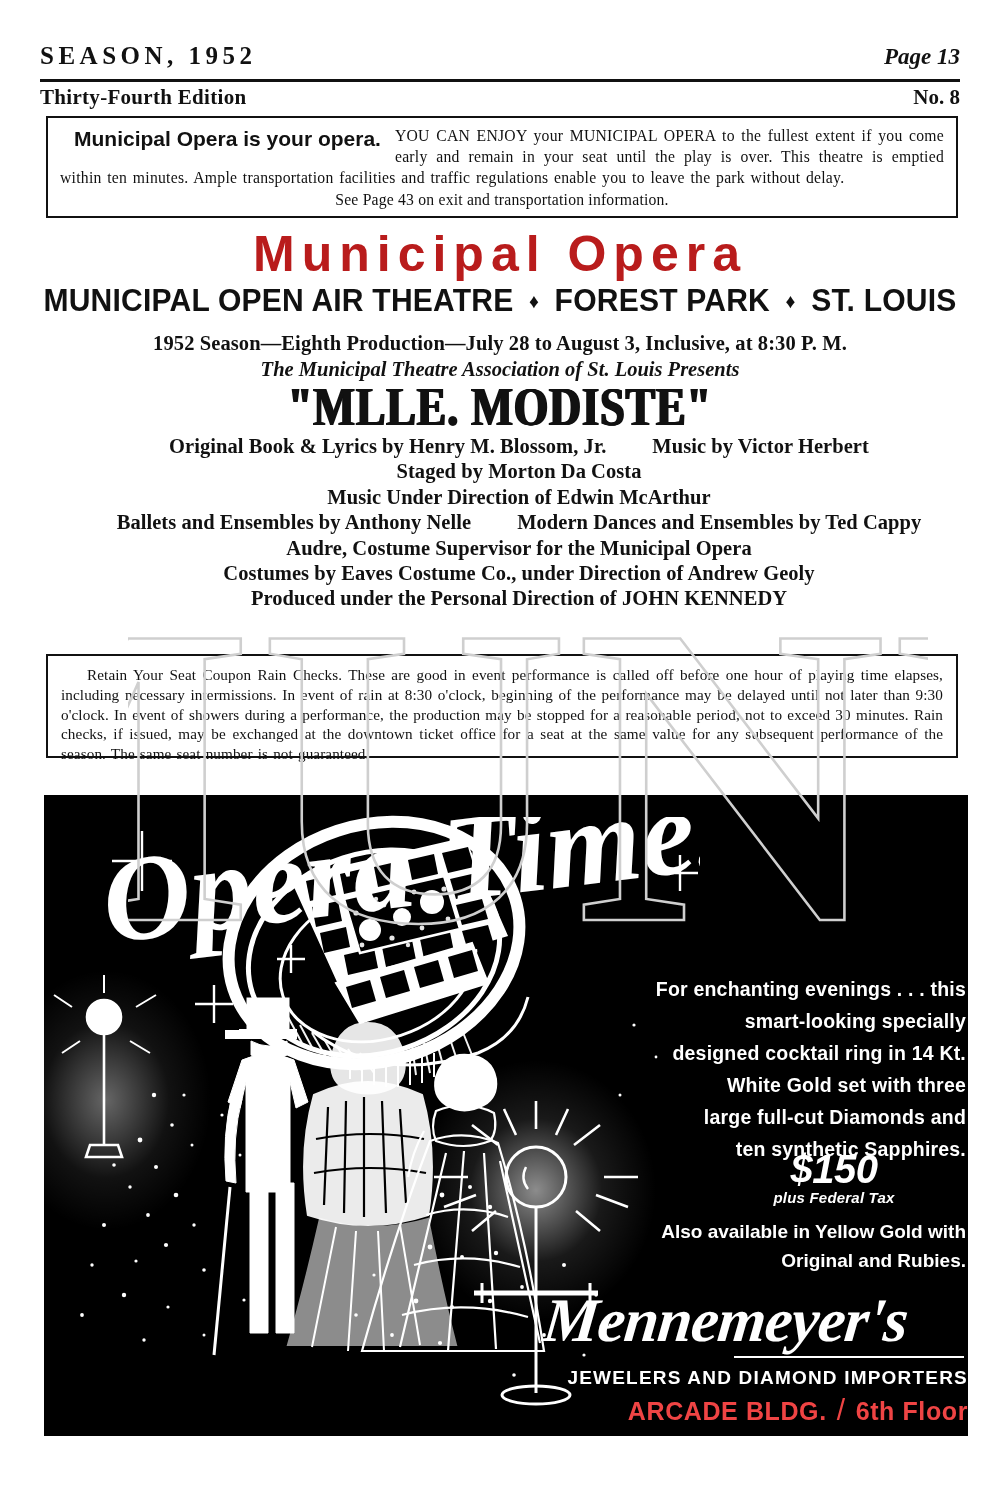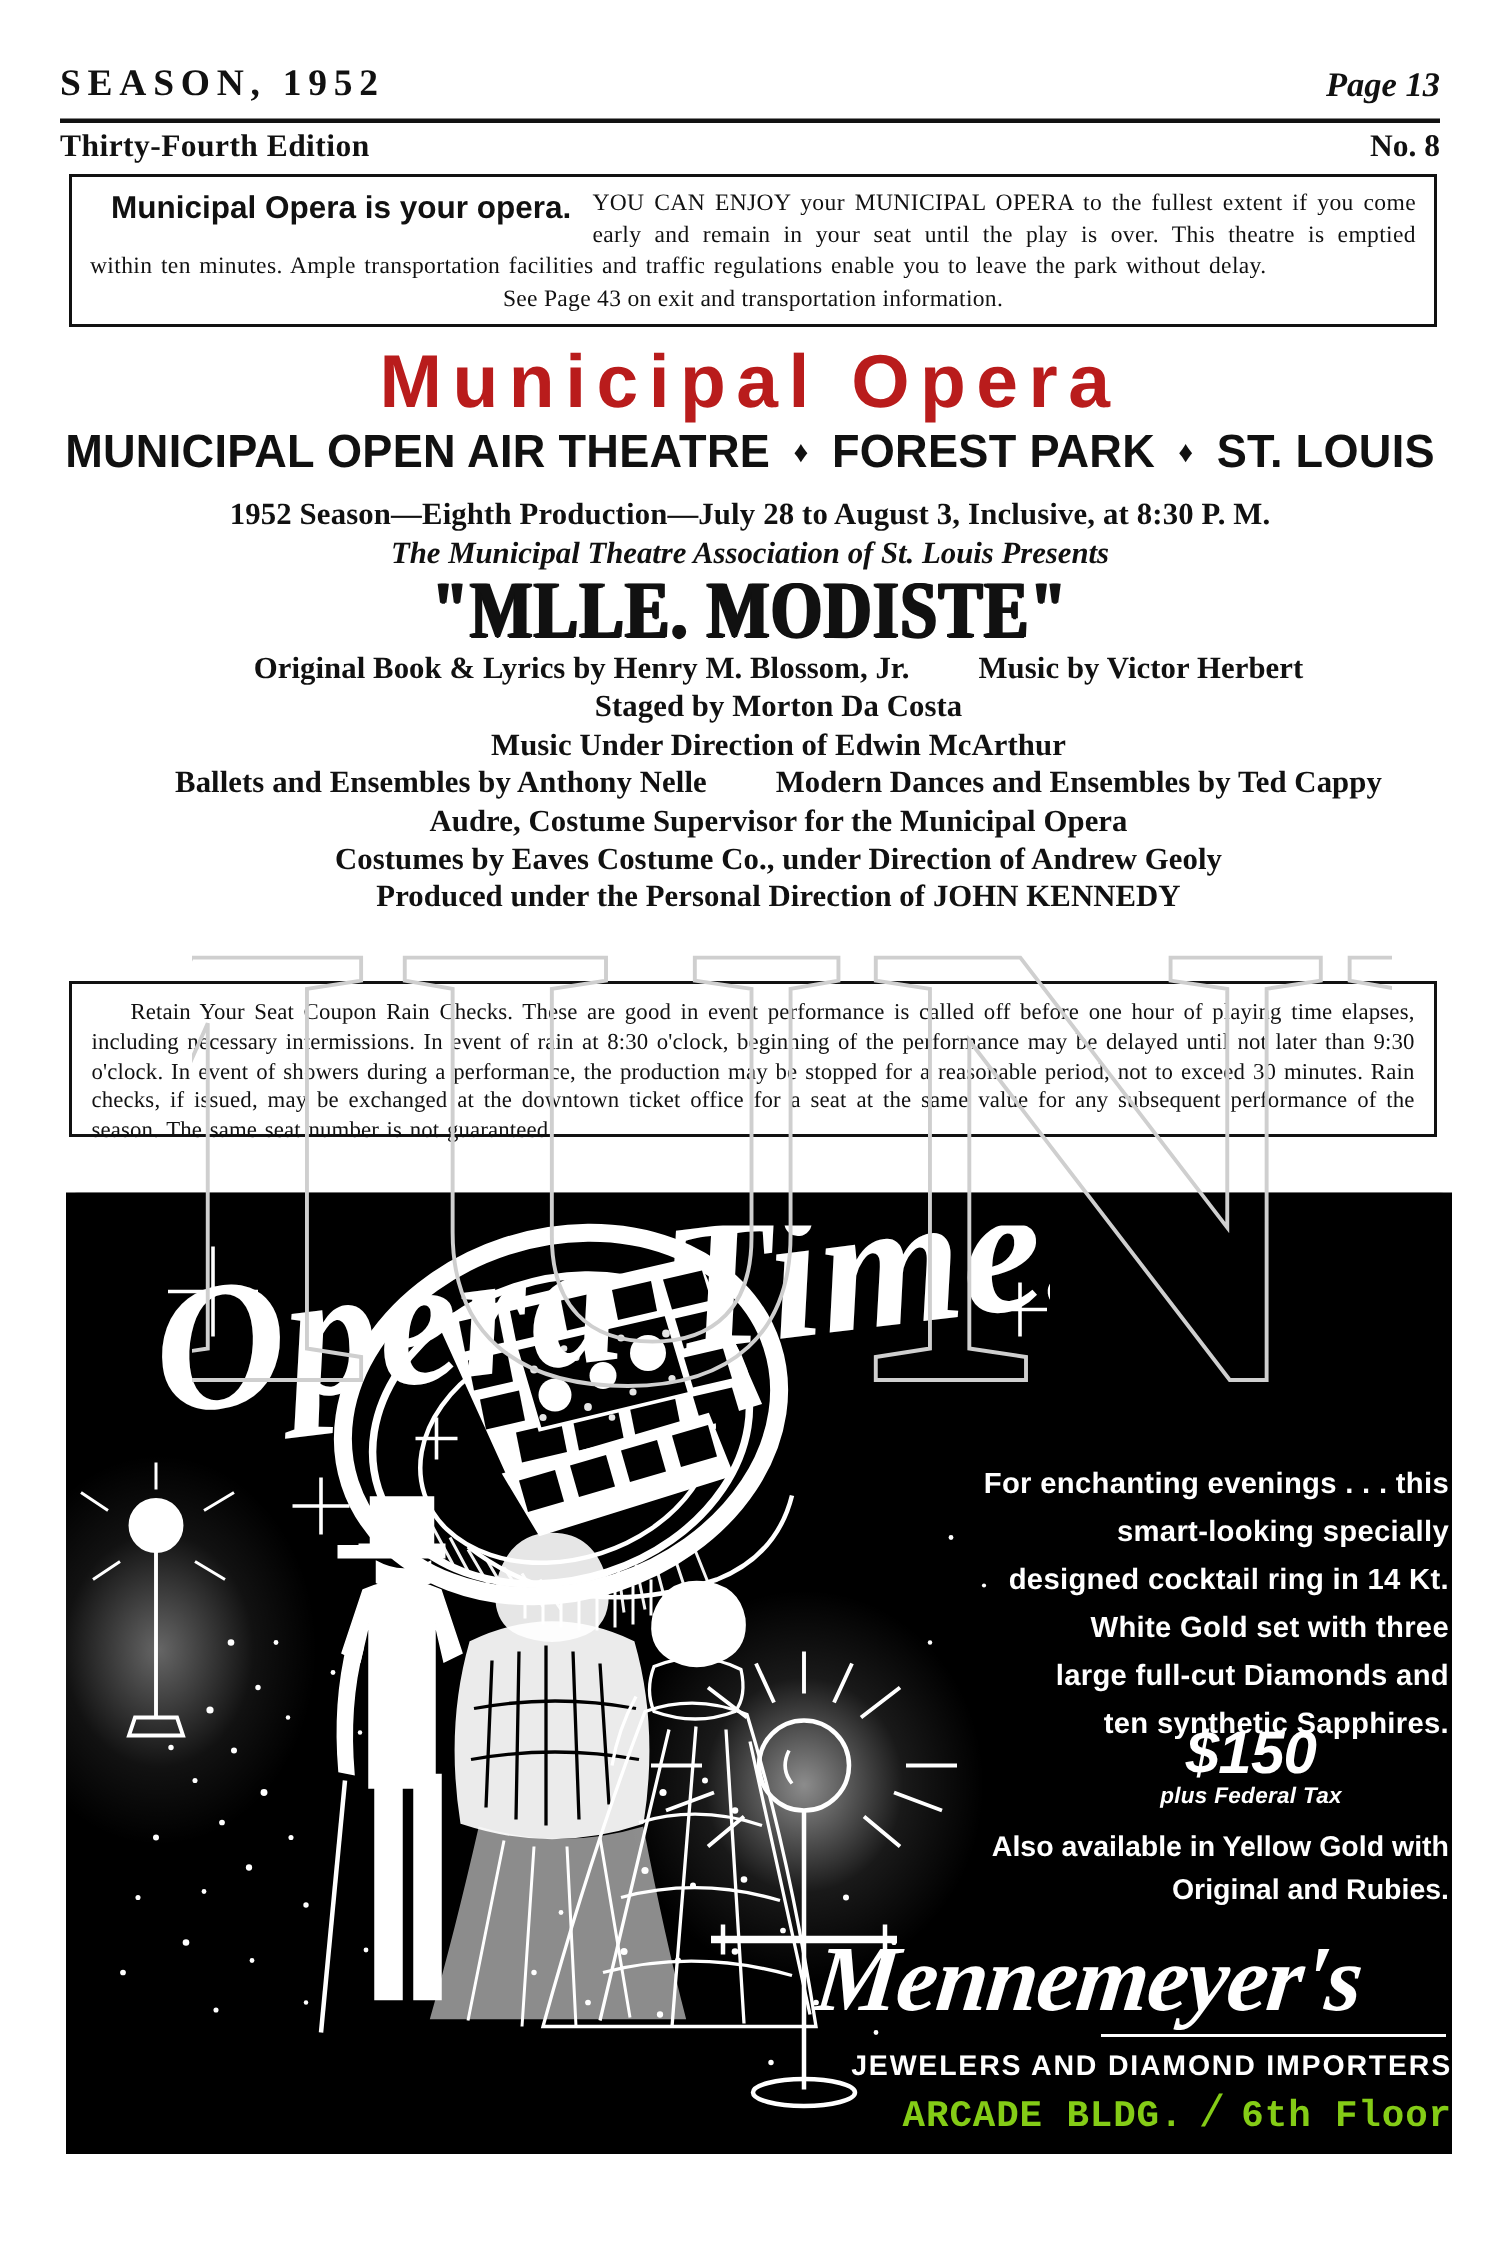--- a/index.html
+++ b/index.html
@@ -127,21 +127,21 @@
     transform:skewX(-6deg);
   }
   .brand-rule{position:absolute;left:690px;top:561px;width:230px;height:2px;background:#fff;}
   .brand-sub{
     position:absolute;left:520px;top:572px;width:404px;text-align:right;
     font-family:"Liberation Sans",sans-serif;color:#fff;
     font-weight:bold;font-size:19px;letter-spacing:1.2px;
   }
   .brand-addr{
     position:absolute;left:520px;top:598px;width:404px;text-align:right;
-    font-family:Liberation Mono, monospace;color:#84cc16;
+    font-family:Liberation Sans, sans-serif;color:#ef4444;
     font-weight:bold;font-size:25px;letter-spacing:.6px;
   }
   .brand-addr .slash{font-weight:normal;padding:0 10px;font-size:30px;}
 
   .operatime{
     position:absolute;left:56px;top:22px;width:600px;height:160px;
   }
   .operatime svg{width:100%;height:100%;}
   .ot-text{
     font-family:"Liberation Serif",serif;font-style:italic;font-weight:bold;

